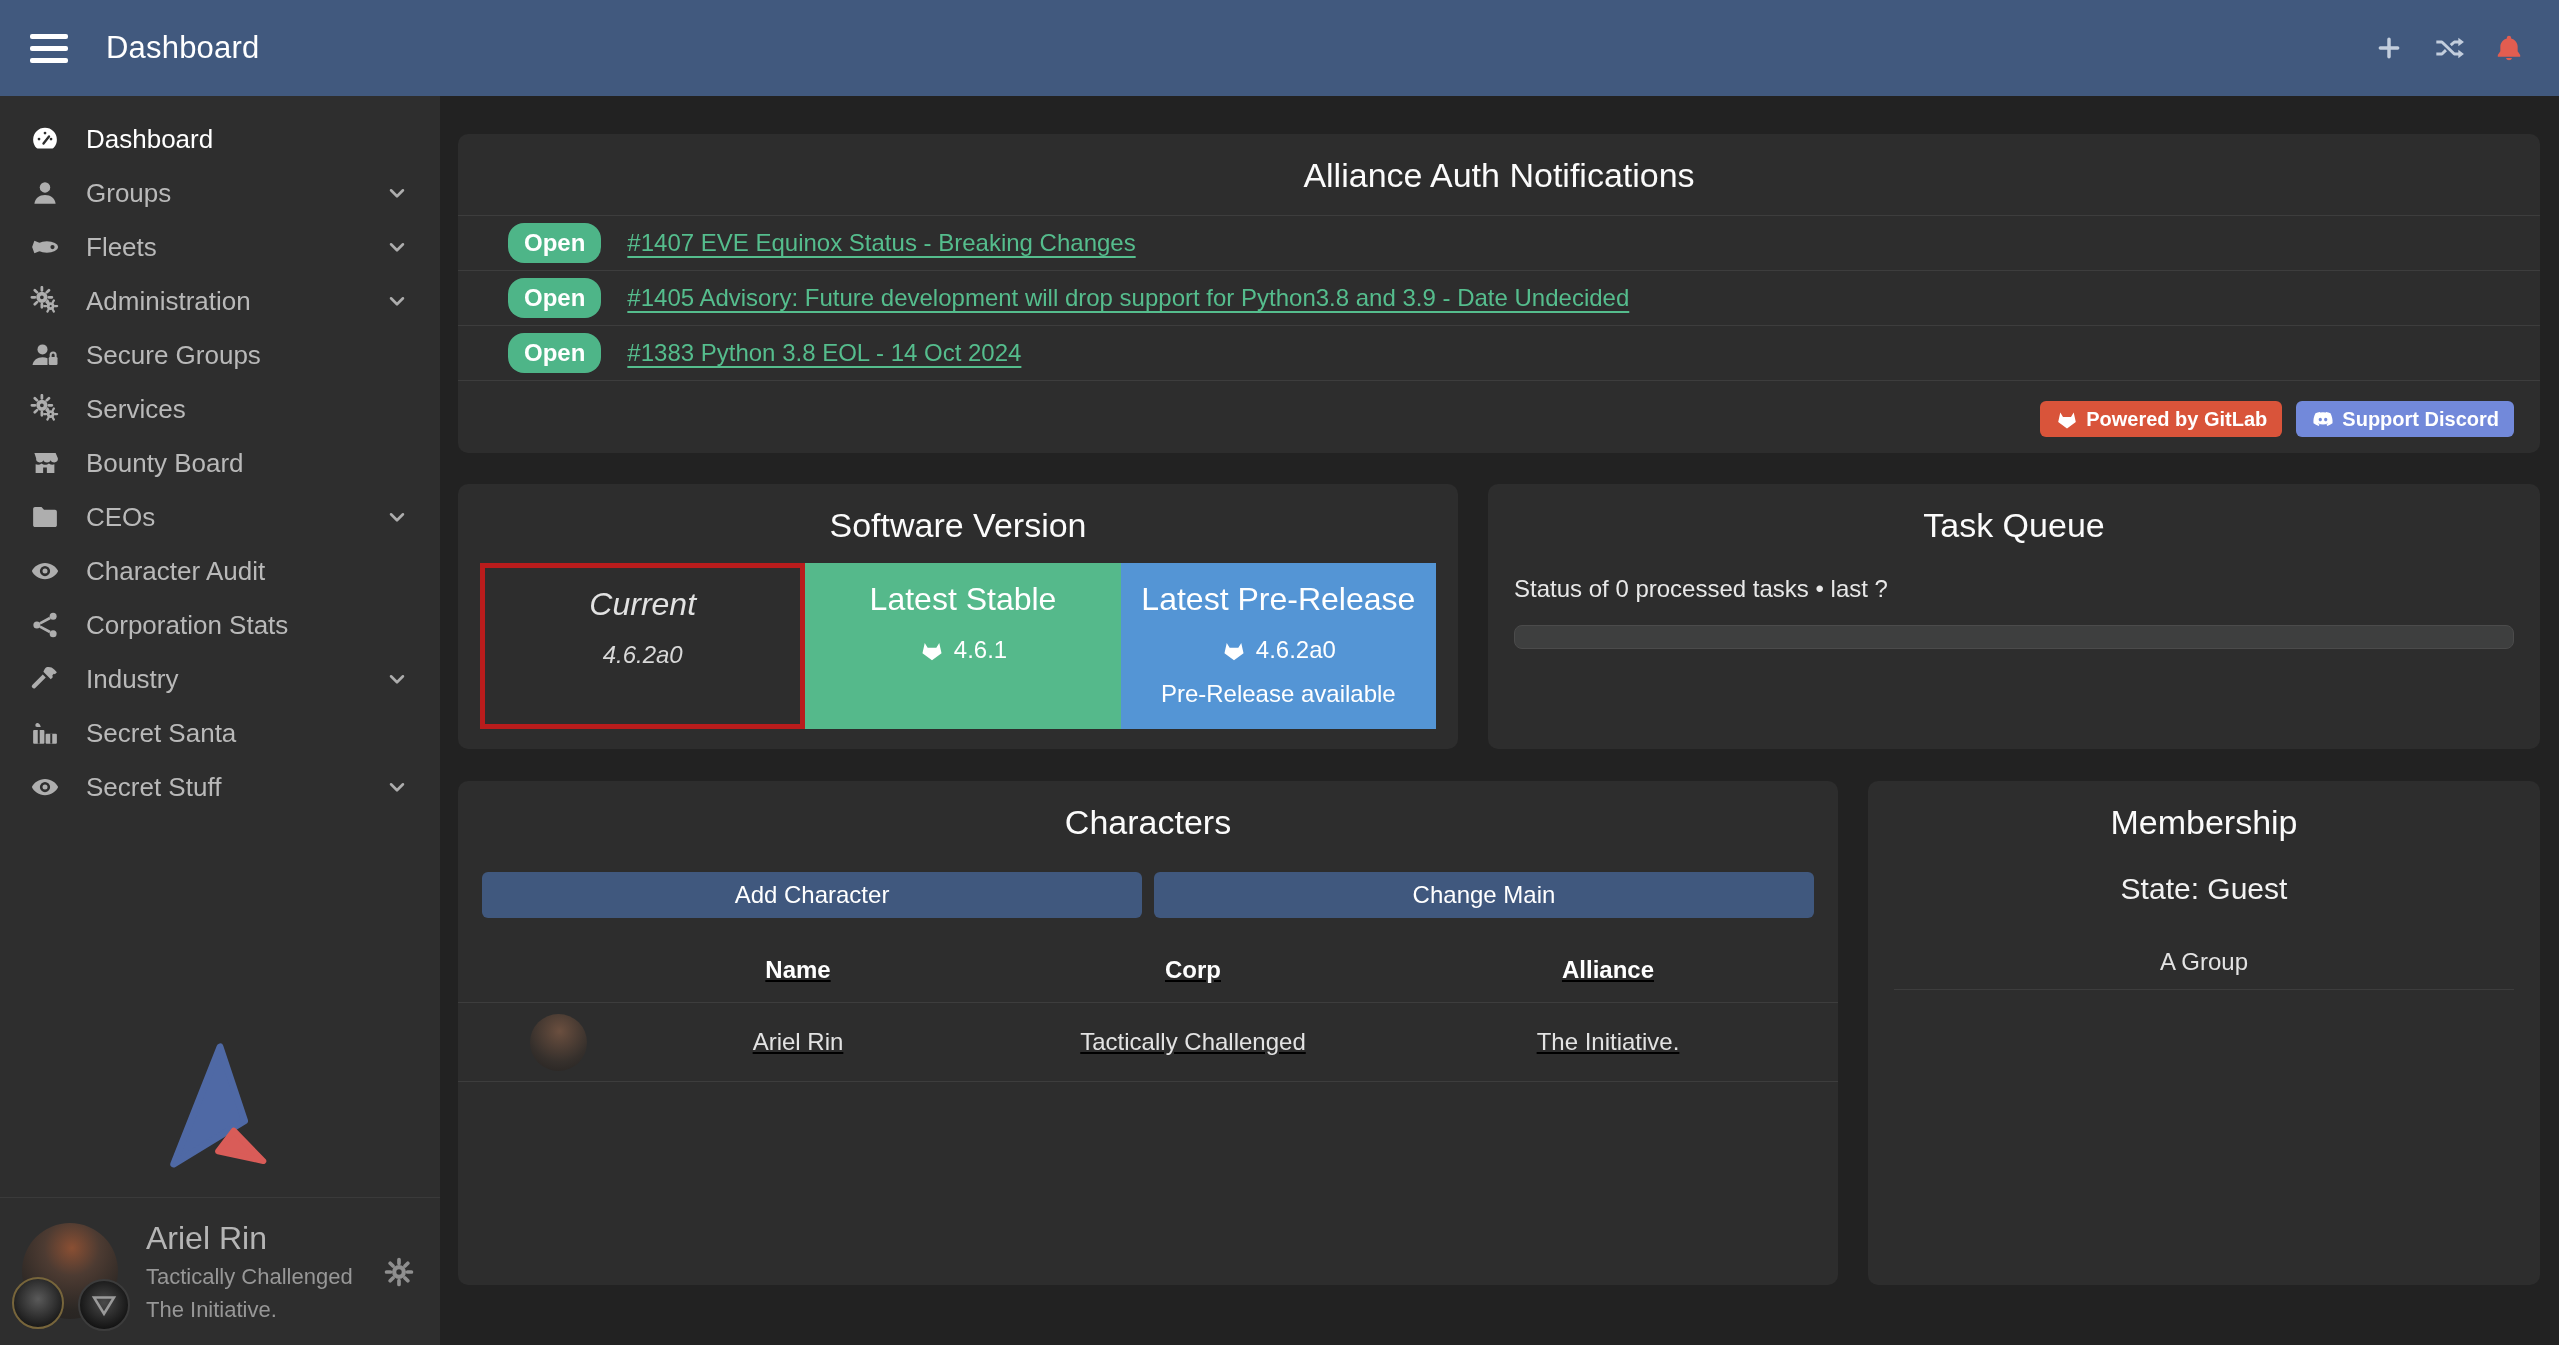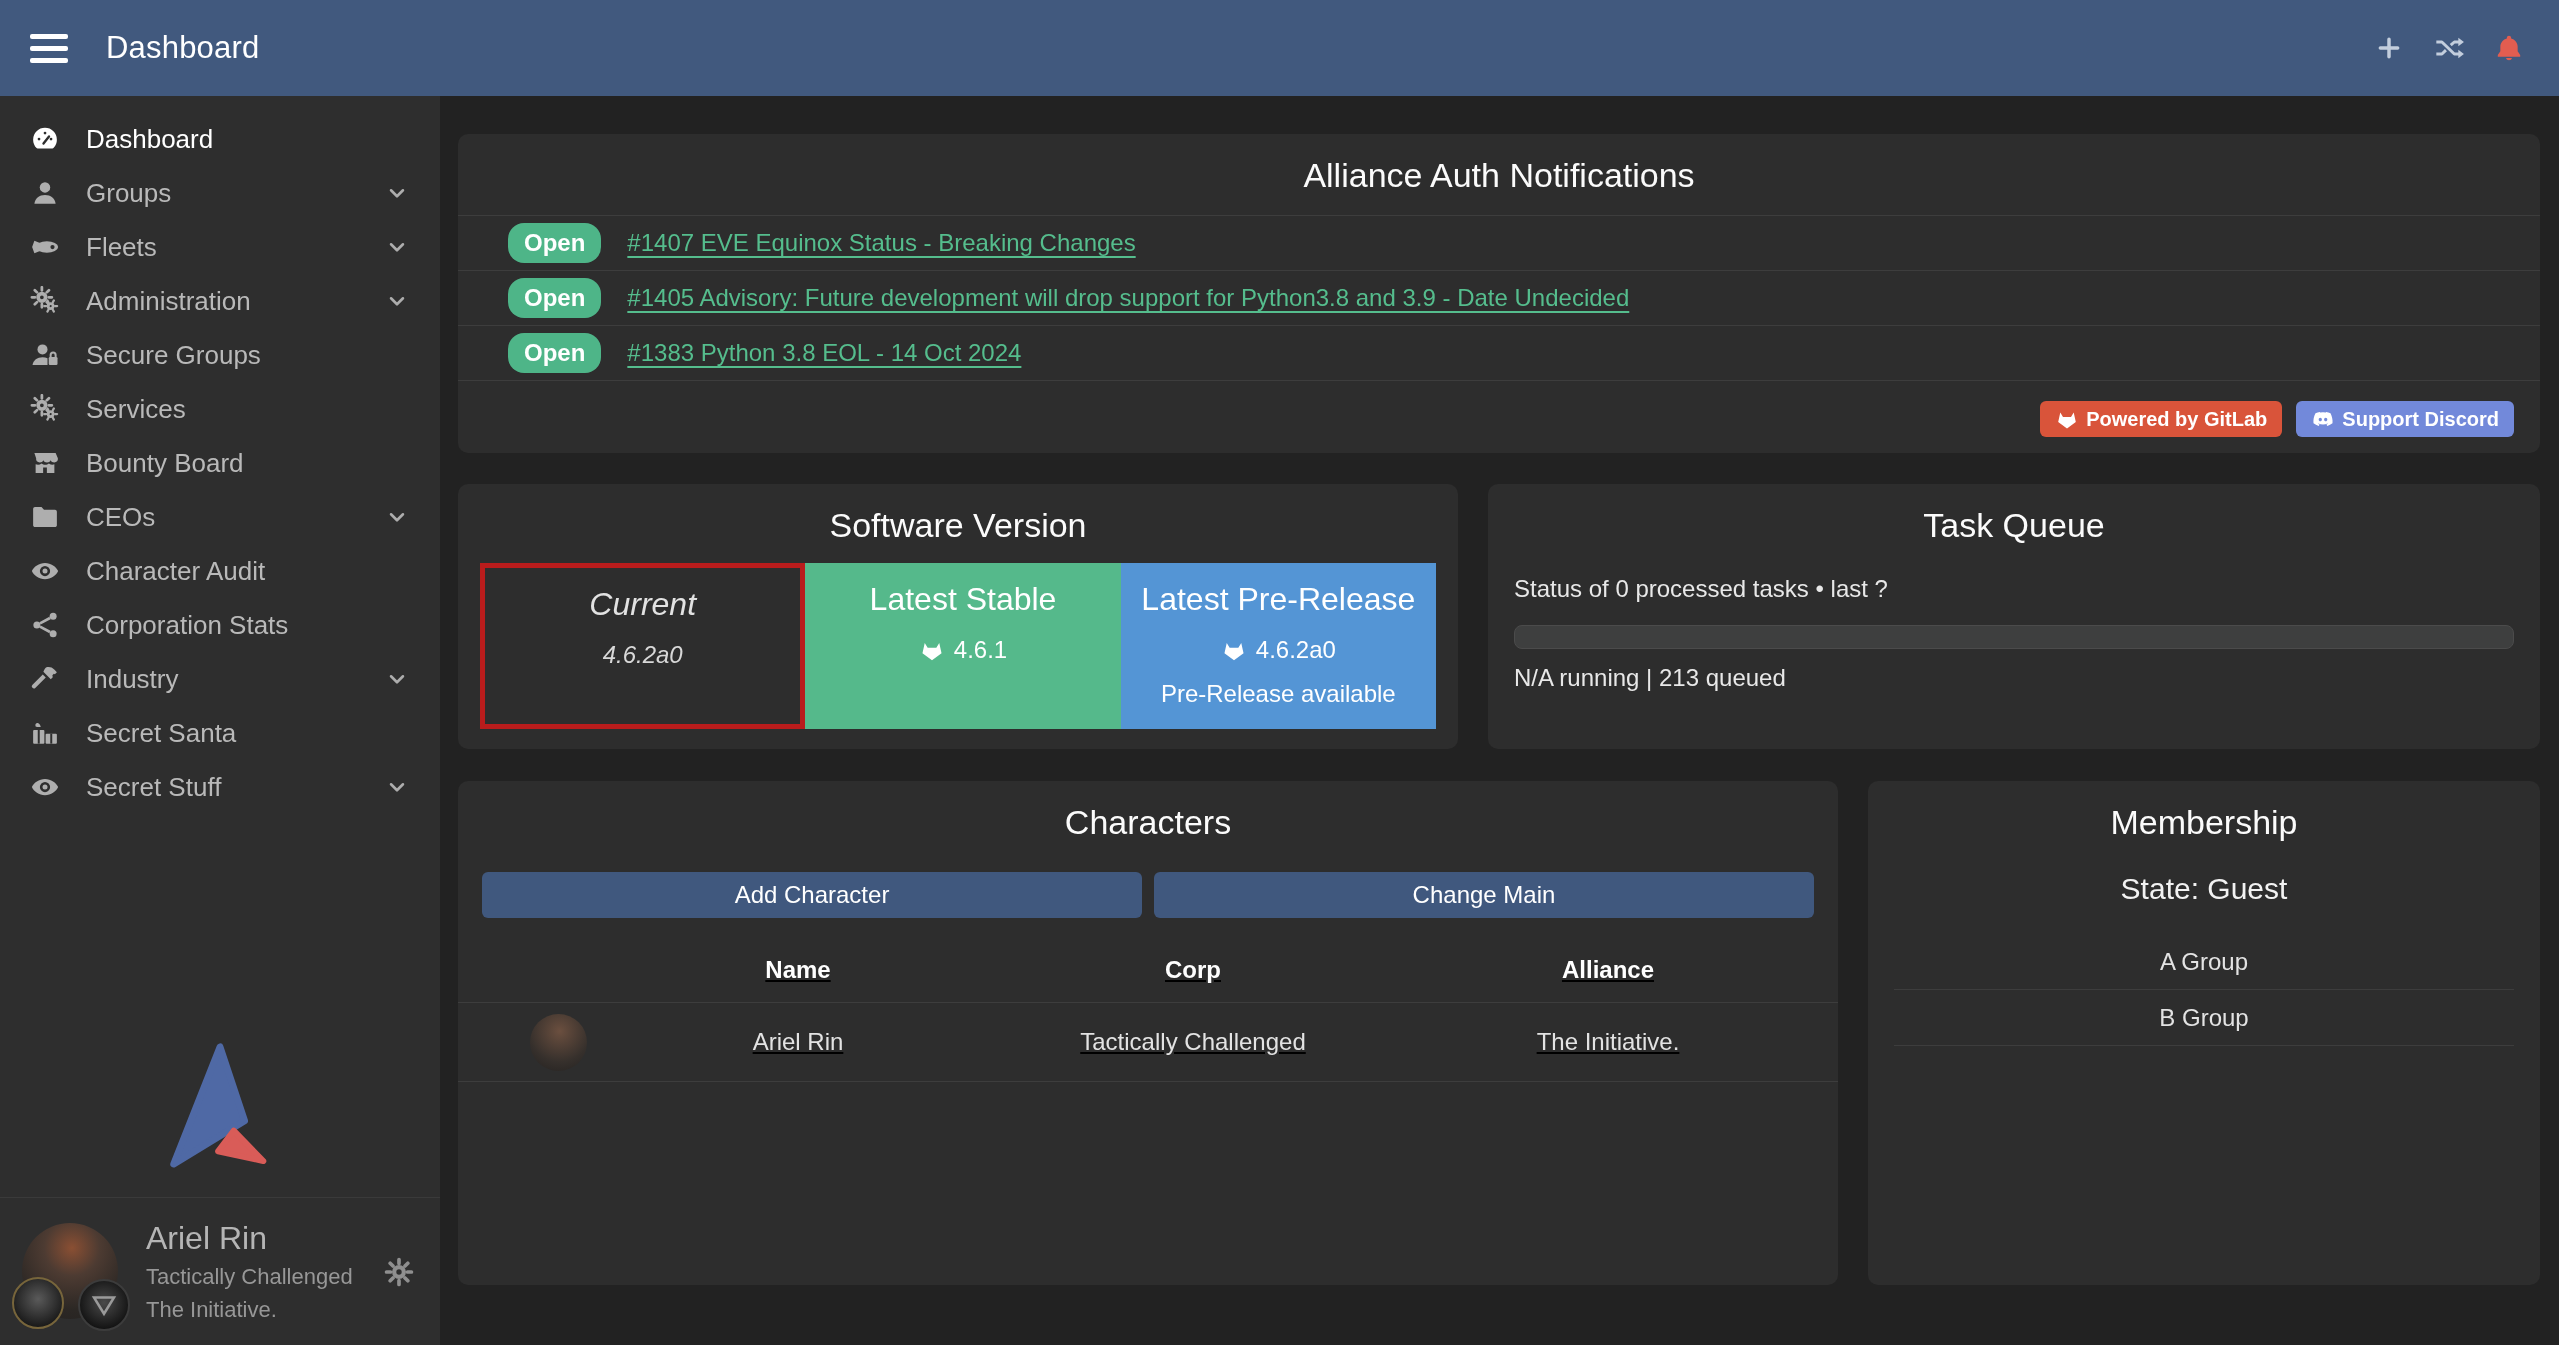--- a/index.html
+++ b/index.html
@@ -362,21 +362,20 @@
             </div>
           <div class="vnote">Pre-Release available</div>
         </div>
       </div>
     </div>
 
     <div class="panel" id="panel-taskqueue">
       <div class="panel-title">Task Queue</div>
       <div class="tq-status">Status of 0 processed tasks • last ?</div>
       <div class="tq-bar" style="--p: 0%;"></div>
-      <div class="tq-counts">N/A running | 213 queued</div>
     </div>
   </div>
 
   <div class="row-bottom">
     <div class="panel" id="panel-characters">
       <div class="panel-title">Characters</div>
       <div class="char-buttons">
         <button class="btn">Add Character</button>
         <button class="btn">Change Main</button>
       </div>
@@ -398,17 +397,16 @@
             </div>
           </div>
       </div>
     </div>
 
     <div class="panel" id="panel-membership">
       <div class="panel-title">Membership</div>
       <div class="mem-state">State: Guest</div>
       <div class="mem-groups">
           <div class="mem-group">A Group</div>
-          <div class="mem-group">B Group</div>
         </div>
     </div>
   </div>
 </div>
 
 </body></html>

